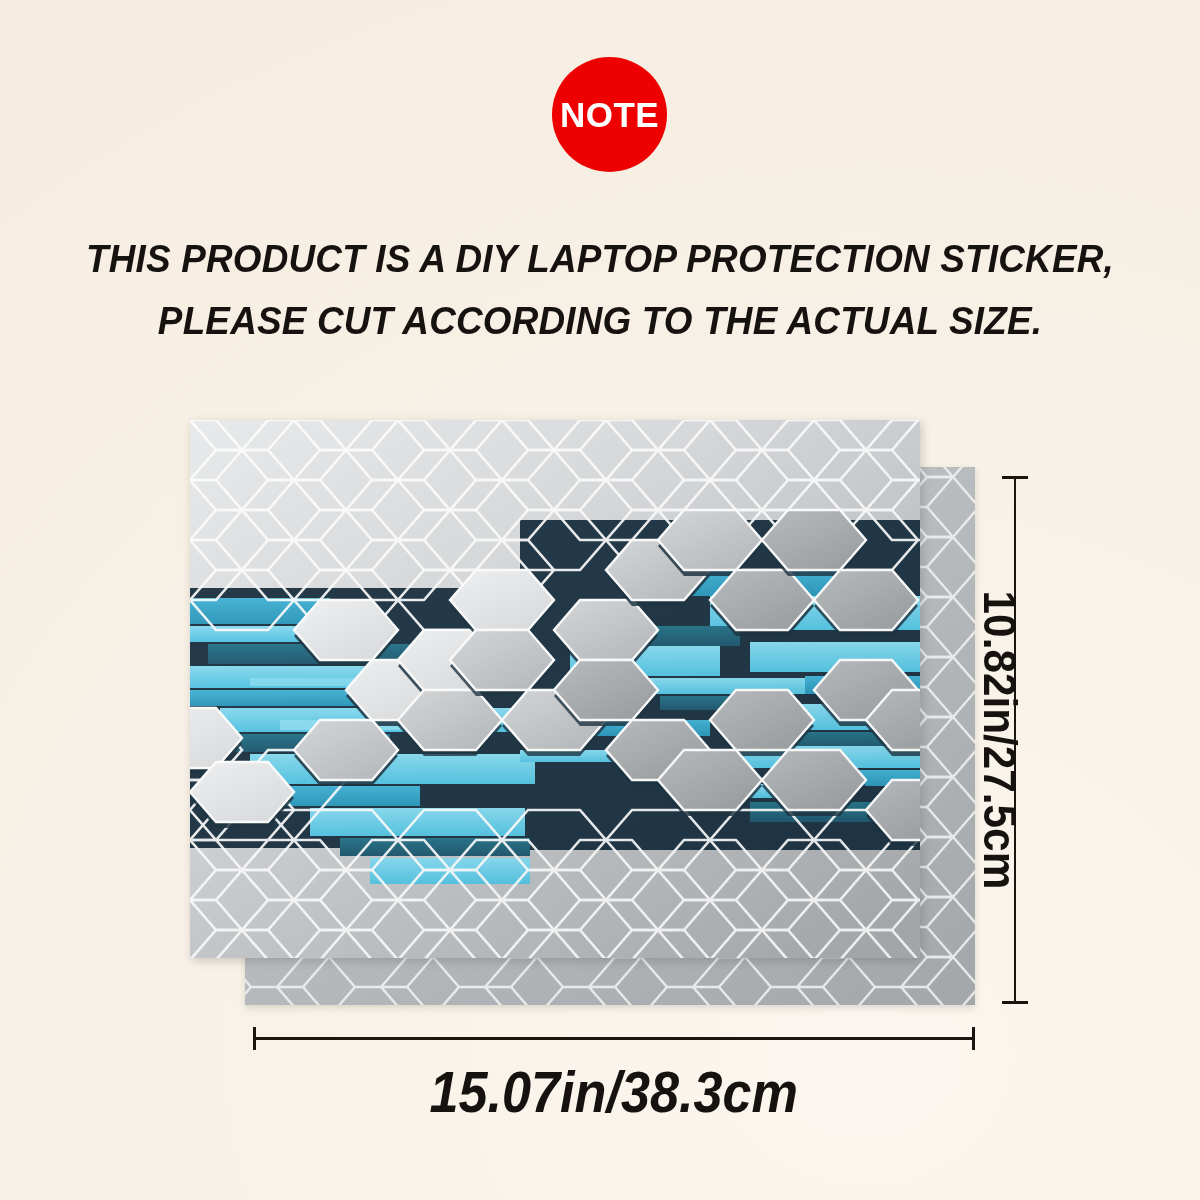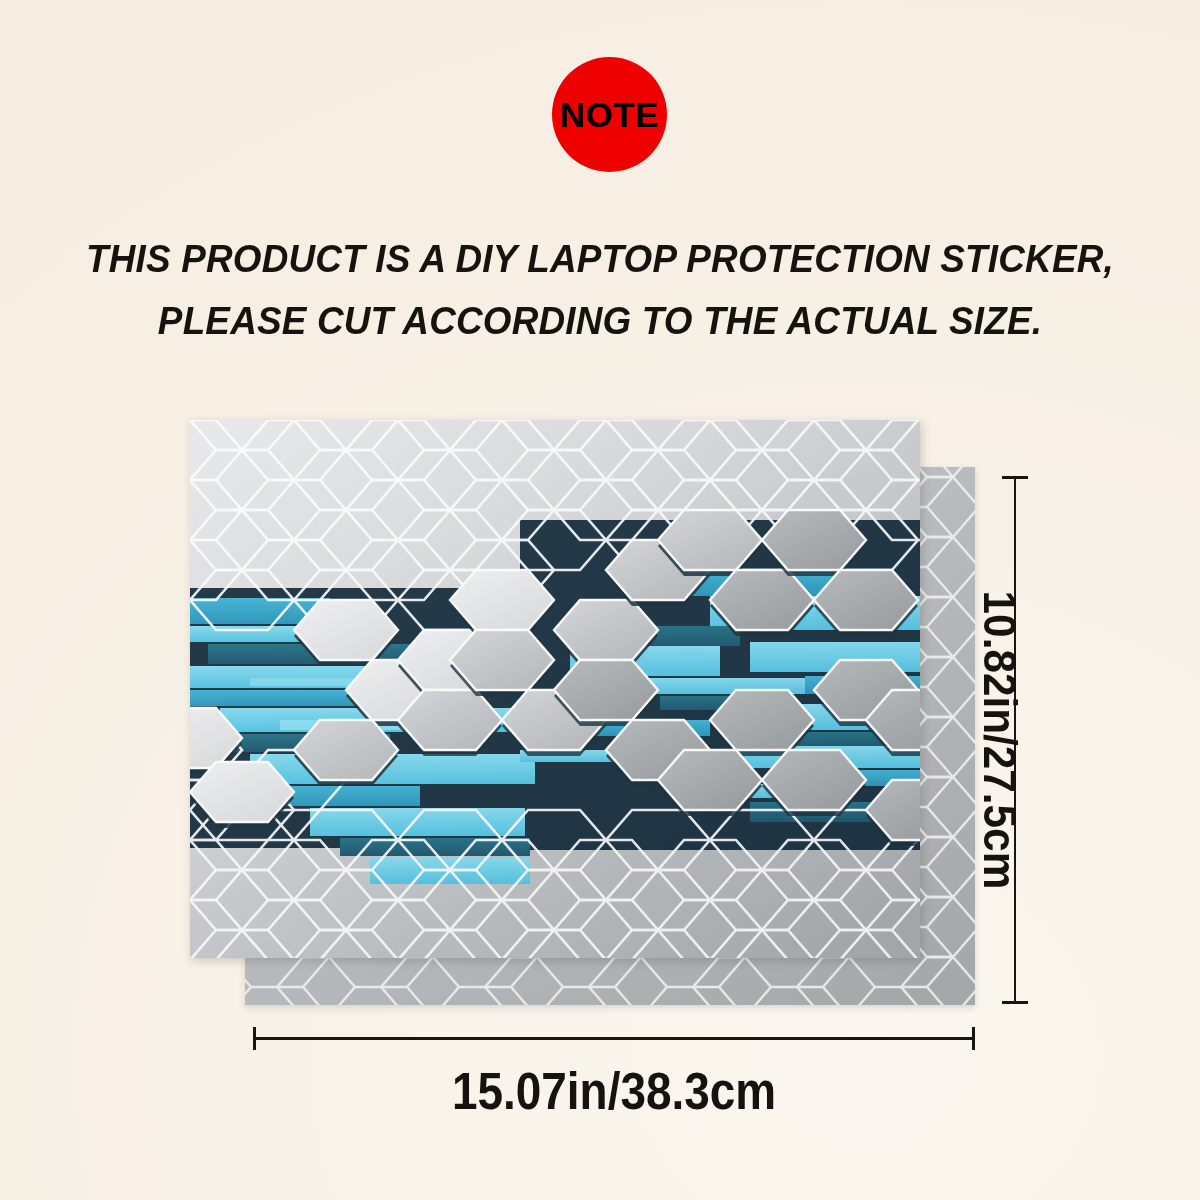--- a/index.html
+++ b/index.html
@@ -28,21 +28,21 @@
     top: 57px;
     width: 115px;
     height: 115px;
     border-radius: 50%;
     background: #ee0000;
     display: flex;
     align-items: center;
     justify-content: center;
   }
   .note-badge-text {
-    color: #000000;
+    color: #ffffff;
     font-size: 35px;
     font-weight: bold;
     letter-spacing: 0.5px;
     line-height: 1;
     font-family: "Liberation Sans", sans-serif;
   }
 
   
   .headline {
     position: absolute;
@@ -167,25 +167,26 @@
   }
   .label-v-inner { display: inline-block; transform: scaleX(0.9); }
 
   .label-h {
     position: absolute;
     left: 253px;
     top: 1062px;
     width: 722px;
     text-align: center;
     color: #15120f;
-    font-size: 51px;
+    font-size: 58px;
     font-weight: bold;
     line-height: 60px;
     white-space: nowrap;
     font-family: "Liberation Sans", sans-serif;
+    font-style: italic;
   }
   .label-h-inner { display: inline-block; transform: scaleX(0.9); }
 </style>
 </head>
 <body>
 
 <div id="page">
 
   <div class="note-badge">
     <span class="note-badge-text">NOTE</span>

